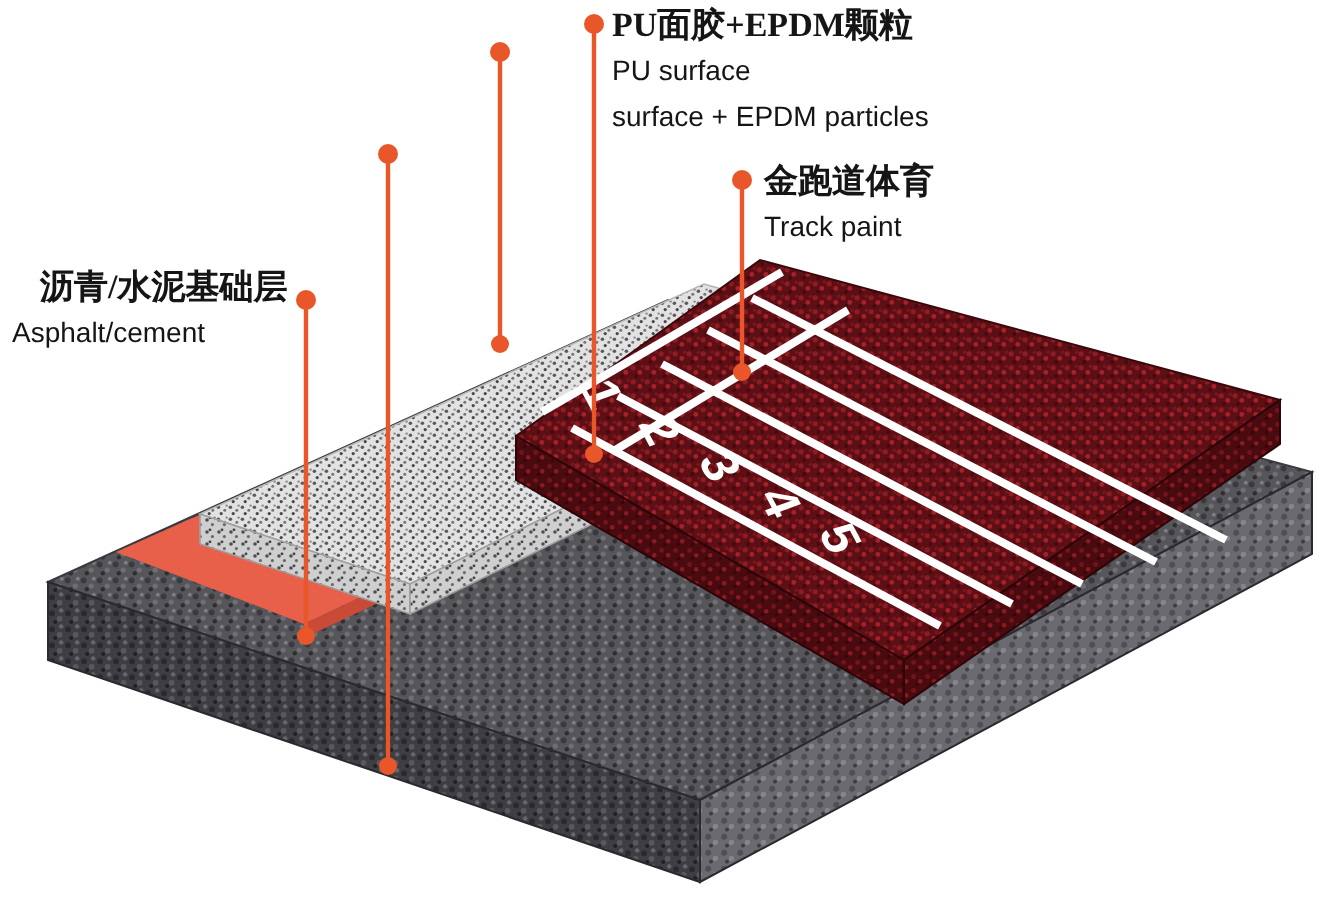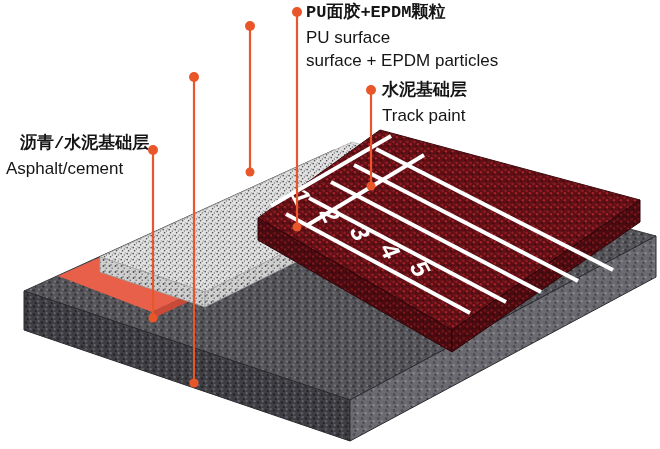--- a/index.html
+++ b/index.html
@@ -13,22 +13,22 @@
   #stage{position:absolute;left:0;top:0;width:660px;height:449px;}
   #art{position:absolute;left:0;top:0;width:660px;height:449px;}
 
   .callout{position:absolute;}
   .callout .txt{
     position:absolute;
     white-space:nowrap;
     color:#151515;
     line-height:1.28;
   }
-  .cn{font-size:17px;font-weight:700;font-family:Liberation Mono, monospace;}
-  .en{font-size:17px;font-weight:400;}
+  .cn{font-size:17px;font-weight:700;font-family:Liberation Serif, serif;}
+  .en{font-size:14px;font-weight:400;}
   .lalign{text-align:left;}
 
   .wm{
     position:absolute;
     color:#c9c9c9;
     font-size:15px;
     font-family:"DejaVu Sans",sans-serif;
     letter-spacing:1px;
     opacity:.55;
     white-space:nowrap;
@@ -184,18 +184,18 @@
 
   </div>
 
   <div class="callout">
     <div class="txt cn lalign" style="left:306px;top:2px;">PU面胶+EPDM颗粒</div>
     <div class="txt en lalign" style="left:306px;top:27px;">PU surface</div>
     <div class="txt en lalign" style="left:306px;top:50px;">surface + EPDM particles</div>
   </div>
 
   <div class="callout">
-    <div class="txt cn lalign" style="left:382px;top:80px;">水泥基础层</div>
+    <div class="txt cn lalign" style="left:382px;top:80px;">金跑道体育</div>
     <div class="txt en lalign" style="left:382px;top:105px;">Track paint</div>
   </div>
 
 
 </div>
 
 </body></html>

